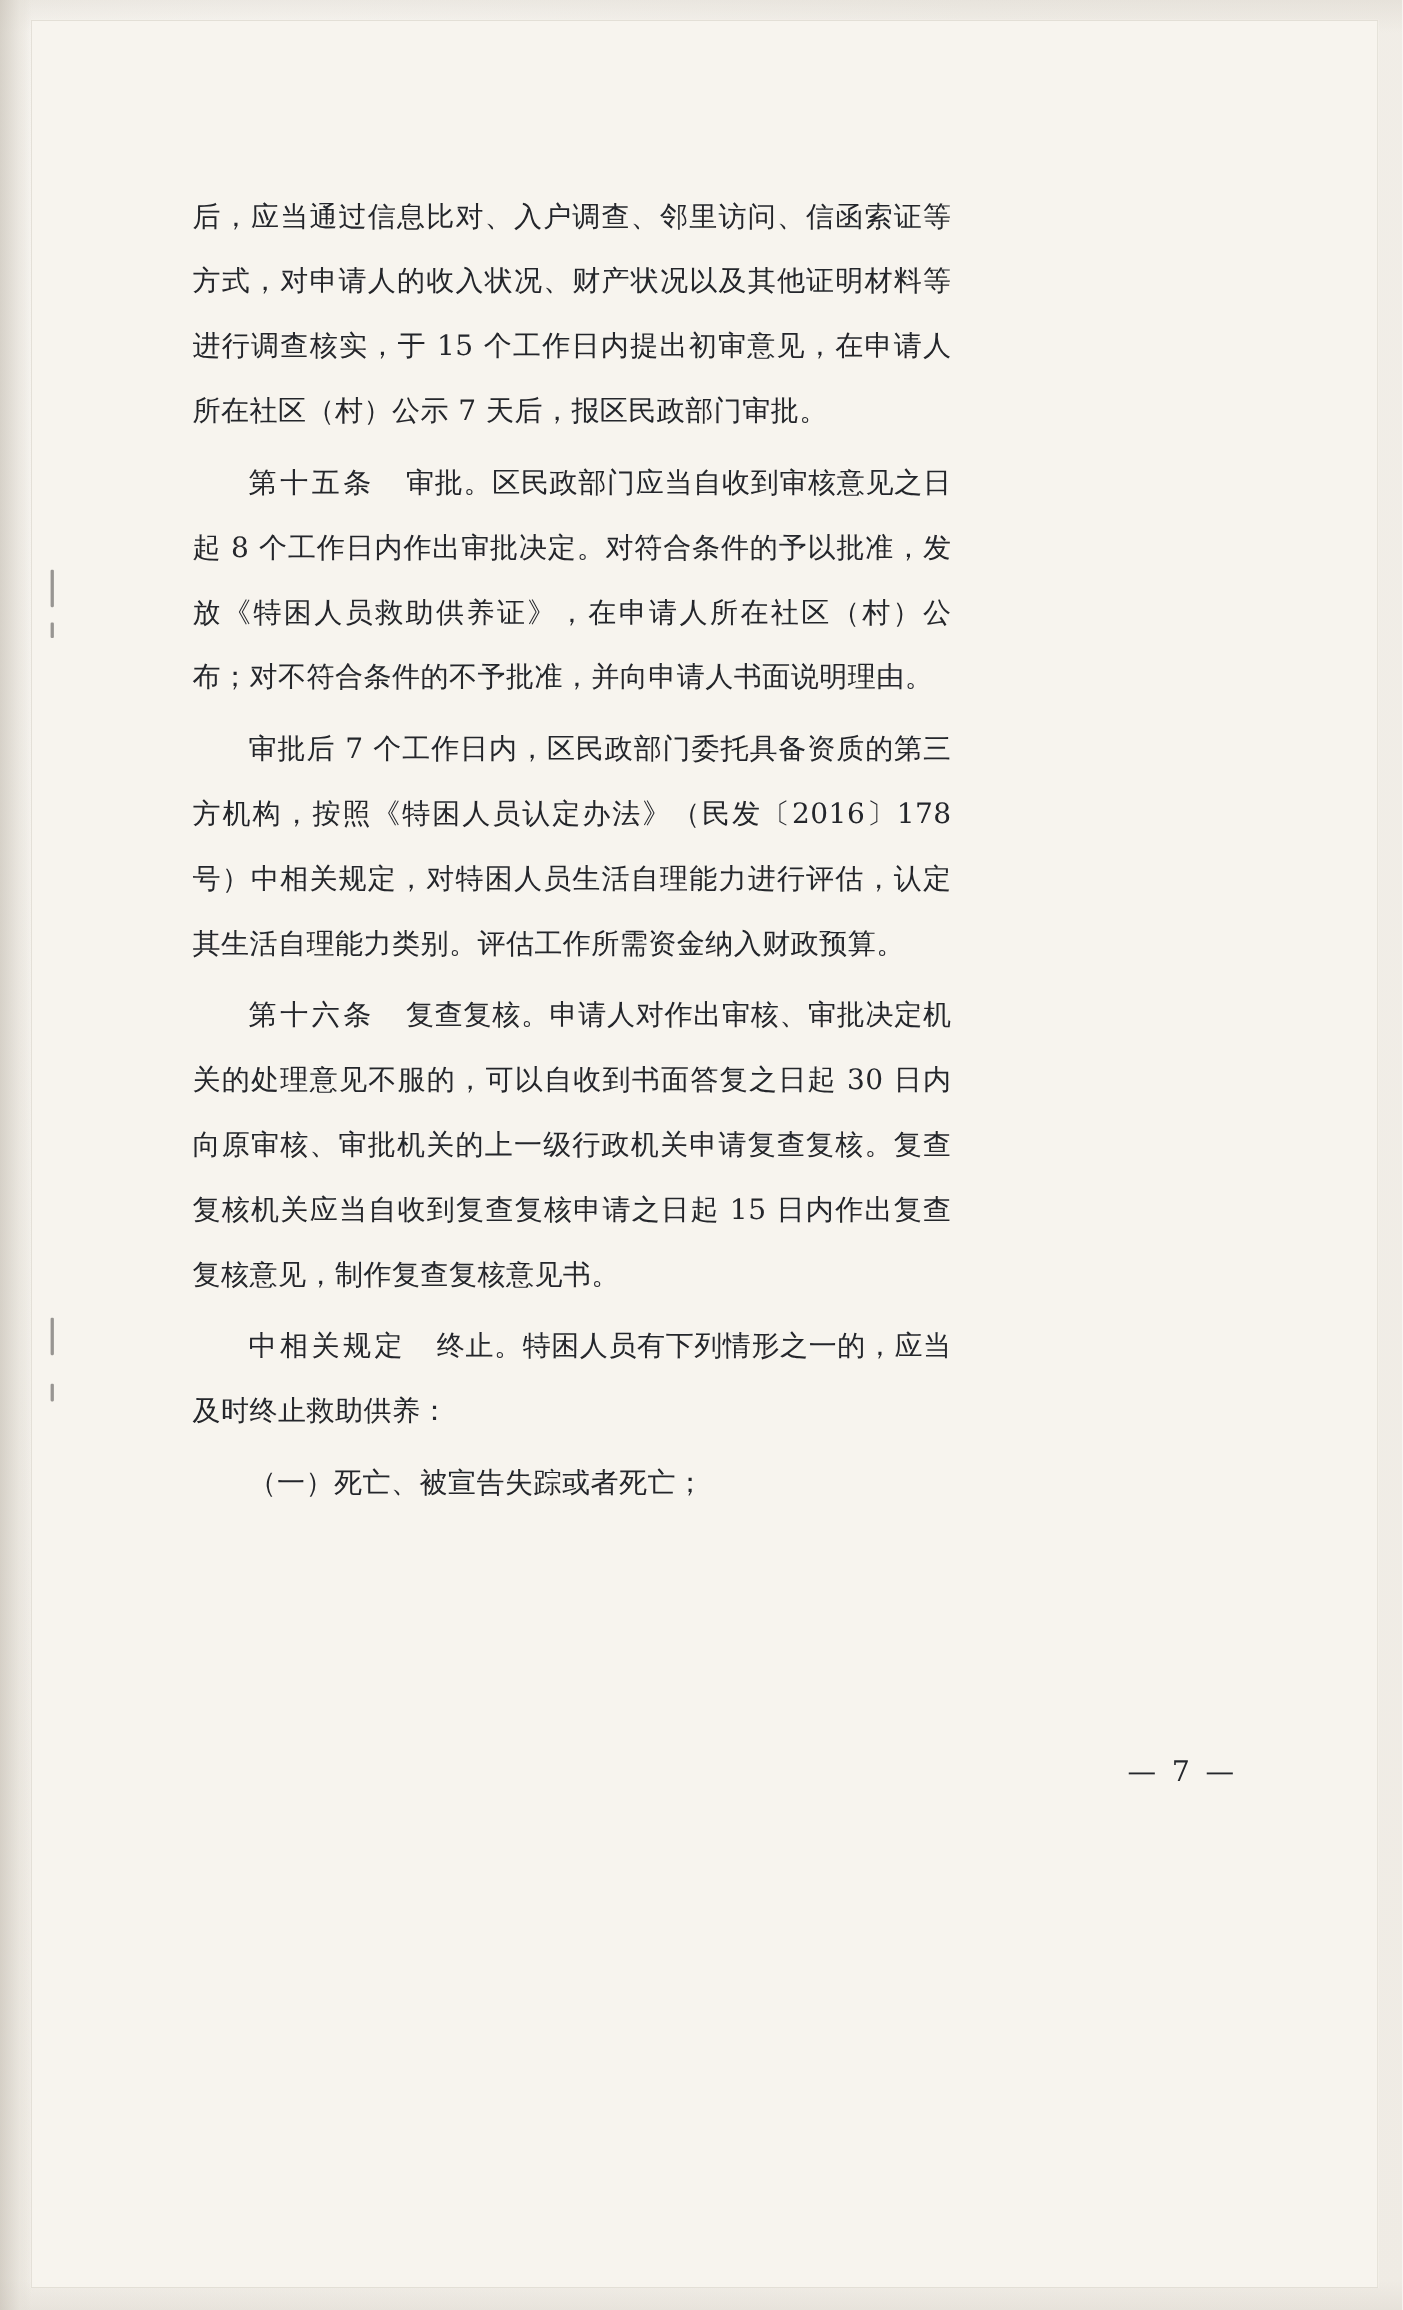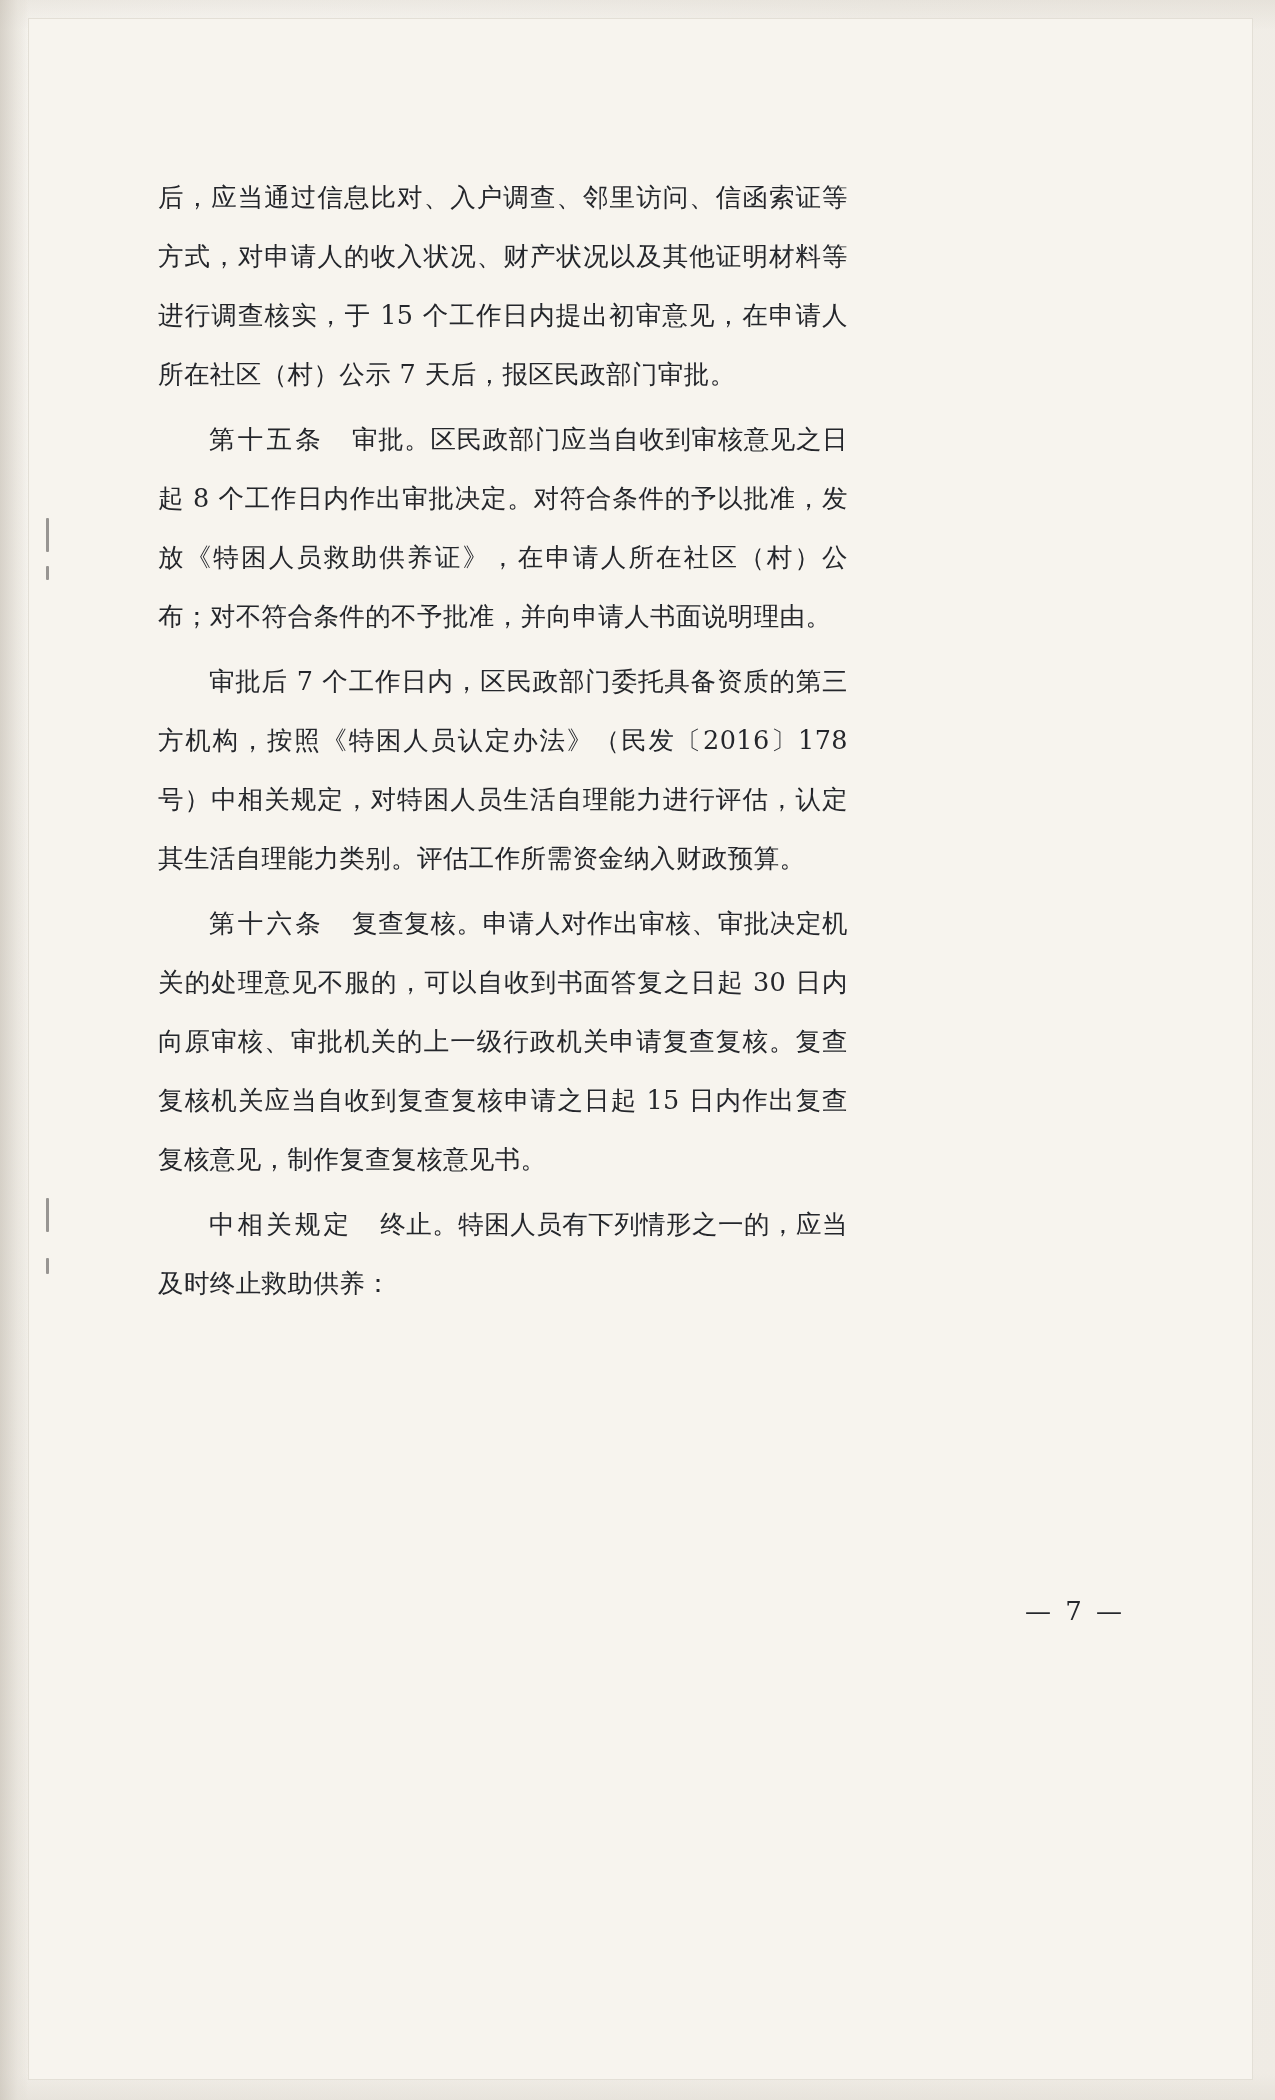--- a/index.html
+++ b/index.html
@@ -36,21 +36,21 @@
     position: absolute;
     left: 28px;
     top: 18px;
     right: 22px;
     bottom: 20px;
     background: #f7f4ee;
     box-shadow: 0 0 0 1px rgba(190,182,170,0.35) inset;
   }
   .content {
     position: absolute;
-    left: 130px;
+    left: 147px;
     top: 150px;
     width: 690px;
   }
   p {
     margin: 0 0 6px 0;
     font-family: "DejaVu Serif", "Liberation Serif", serif;
     font-size: 25.5px;
     line-height: 59px;
     color: #24262b;
     text-align: justify;
@@ -124,18 +124,21 @@
 
       <p class="indent">
         <span class="art">第十六条</span><span class="gap"></span><span>复查复核。申请人对作出审核、审批决定机关的处理意见不服的，可以自收到书面答复之日起 30 日内向原审核、审批机关的上一级行政机关申请复查复核。复查复核机关应当自收到复查复核申请之日起 15 日内作出复查复核意见，制作复查复核意见书。</span>
       </p>
 
 
       <p class="indent">
         <span class="art">中相关规定</span><span class="gap"></span><span>终止。特困人员有下列情形之一的，应当及时终止救助供养：</span>
       </p>
 
+      <p class="indent">
+        <span>（一）死亡、被宣告失踪或者死亡；</span>
+      </p>
 
     </div>
 
     <div class="pagenum">— 7 —</div>
   </div>
 </div>
 
 </body></html>

